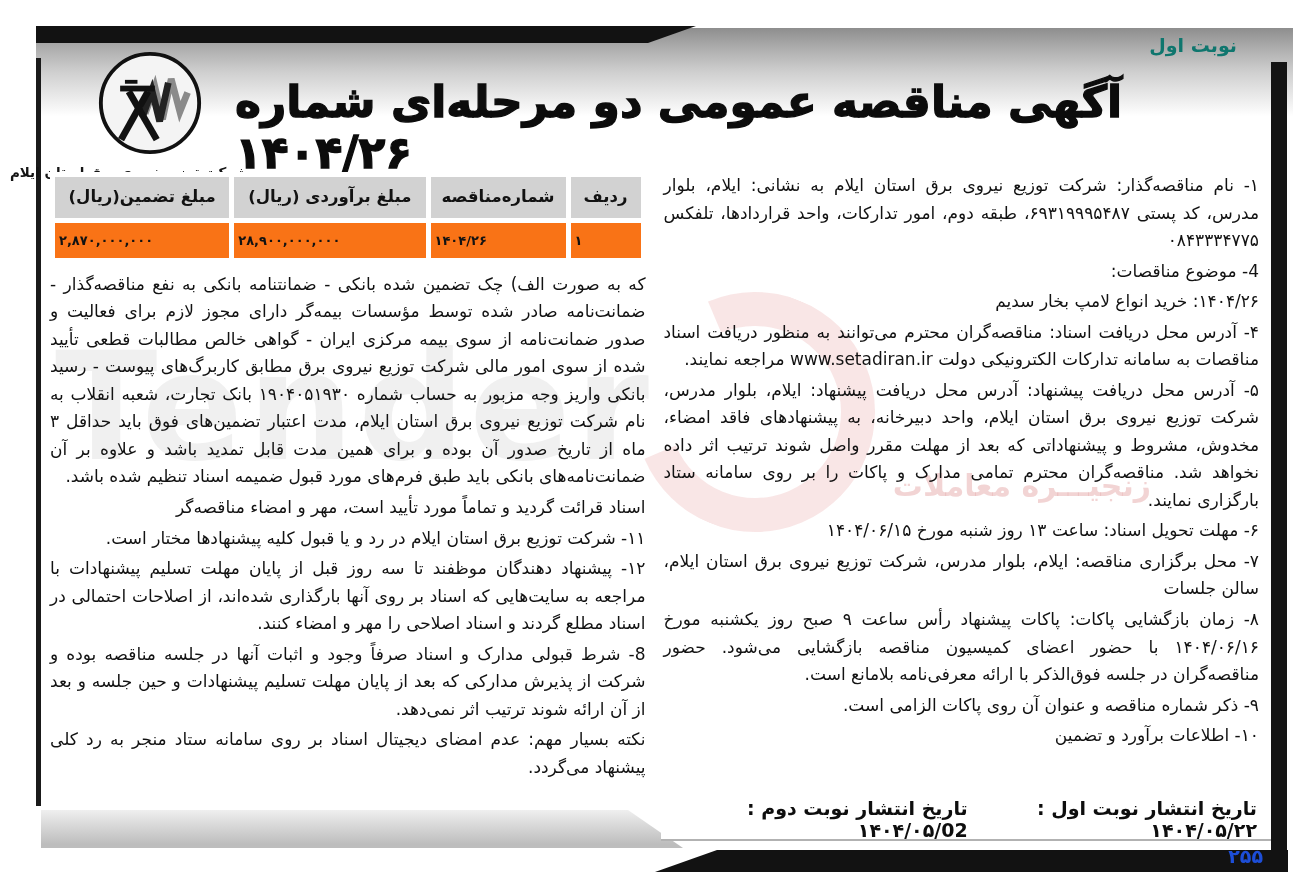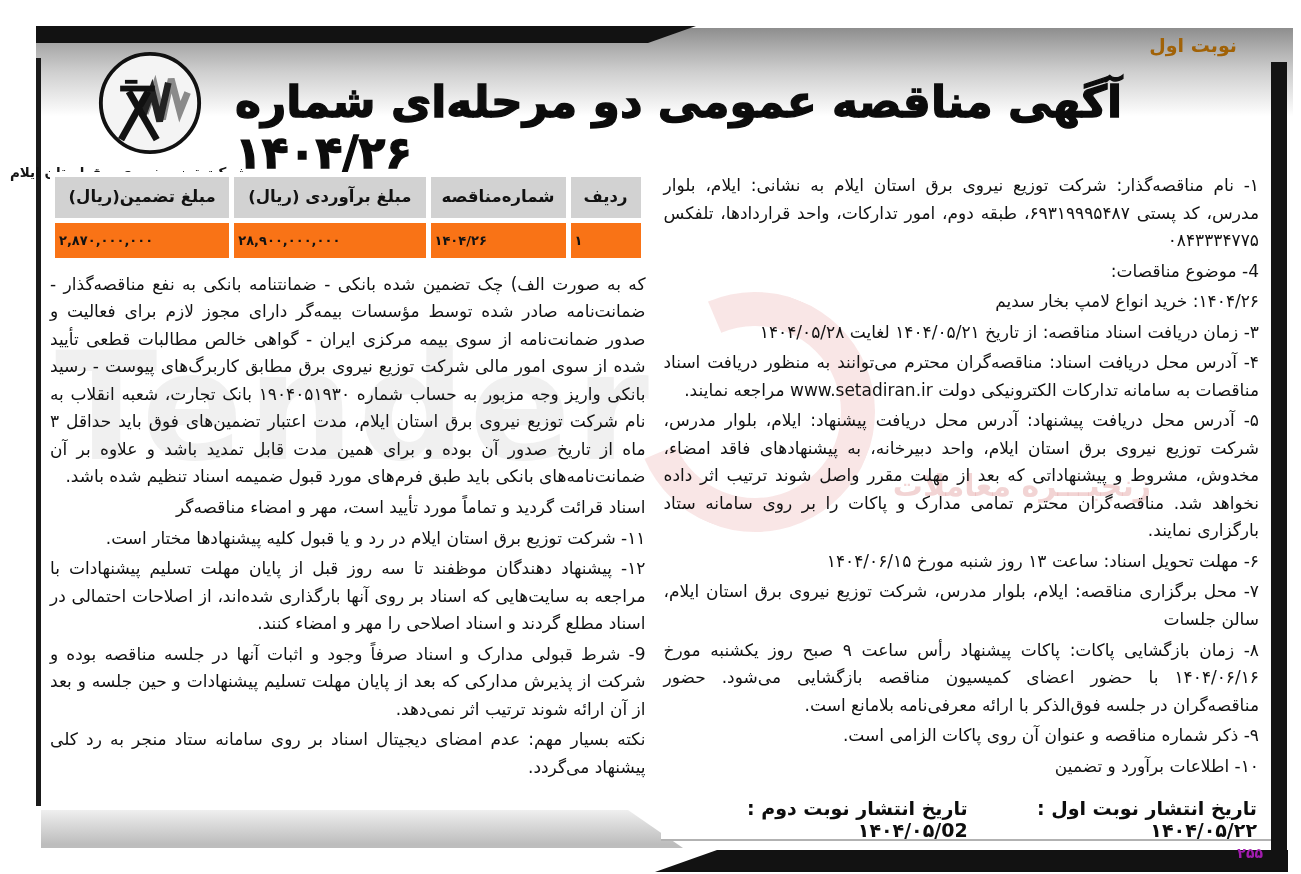--- a/index.html
+++ b/index.html
@@ -37,21 +37,21 @@
   }
   .bar-bottom-black {
     position: absolute; left: 655px; right: 13px; top: 850px; height: 22px;
     background: #121212;
     clip-path: polygon(62px 0, 100% 0, 100% 100%, 0 100%);
   }
 
   
   .notice-round {
     position: absolute; top: 34px; right: 64px; direction: rtl;
-    font-size: 19px; font-weight: bold; color: #a16207;
+    font-size: 19px; font-weight: bold; color: #0f766e;
   }
   .logo-wrap { position: absolute; left: 52px; top: 50px; width: 196px; text-align: center; }
   .logo-wrap svg { width: 106px; height: 106px; }
   .logo-caption {
     margin-top: 4px; direction: rtl; font-size: 13.5px; font-weight: bold; color: #151515;
     white-space: nowrap;
   }
   .main-title {
     position: absolute; left: 235px; right: 115px; top: 76px;
     direction: rtl; text-align: left;
@@ -82,21 +82,21 @@
   col.c-no { width: 135px; }
 
   
   .dates-strip {
     position: absolute; right: 30px; top: 799px; width: 610px; height: 42px;
     background: #ffffff; border-bottom: 2px solid #b2b2b2;
     display: flex; direction: rtl; align-items: center; justify-content: space-between;
     padding: 0 14px; font-size: 19px; font-weight: bold; color: #0e0e0e;
   }
   .page-num {
-    position: absolute; right: 38px; top: 845px; font-size: 14px; font-weight: bold; color: #a21caf;
+    position: absolute; right: 38px; top: 845px; font-size: 19px; font-weight: bold; color: #1d4ed8;
   }
 
   
   .wm-tender {
     position: absolute; left: 55px; top: 320px; font-size: 150px; font-weight: bold;
     color: rgba(110, 110, 110, 0.10); letter-spacing: 4px; pointer-events: none;
   }
   .wm-fa {
     position: absolute; right: 150px; top: 468px; direction: rtl;
     font-size: 30px; font-weight: bold; letter-spacing: 2px;
@@ -141,21 +141,20 @@
   </div>
 
   <h1 class="main-title">آگهی مناقصه عمومی دو مرحله‌ای شماره ۱۴۰۴/۲۶</h1>
 
   <div class="content">
 
     <div class="col">
       <div class="para">۱- نام مناقصه‌گذار: شرکت توزیع نیروی برق استان ایلام به نشانی: ایلام، بلوار مدرس، کد پستی ۶۹۳۱۹۹۹۵۴۸۷، طبقه دوم، امور تدارکات، واحد قراردادها، تلفکس ۰۸۴۳۳۳۴۷۷۵</div>
       <div class="para">4- موضوع مناقصات:</div>
       <div class="para">۱۴۰۴/۲۶: خرید انواع لامپ بخار سدیم</div>
-      <div class="para">۳- زمان دریافت اسناد مناقصه: از تاریخ ۱۴۰۴/۰۵/۲۱ لغایت ۱۴۰۴/۰۵/۲۸</div>
       <div class="para">۴- آدرس محل دریافت اسناد: مناقصه‌گران محترم می‌توانند به منظور دریافت اسناد مناقصات به سامانه تدارکات الکترونیکی دولت www.setadiran.ir مراجعه نمایند.</div>
       <div class="para">۵- آدرس محل دریافت پیشنهاد: آدرس محل دریافت پیشنهاد: ایلام، بلوار مدرس، شرکت توزیع نیروی برق استان ایلام، واحد دبیرخانه، به پیشنهادهای فاقد امضاء، مخدوش، مشروط و پیشنهاداتی که بعد از مهلت مقرر واصل شوند ترتیب اثر داده نخواهد شد. مناقصه‌گران محترم تمامی مدارک و پاکات را بر روی سامانه ستاد بارگزاری نمایند.</div>
       <div class="para">۶- مهلت تحویل اسناد: ساعت ۱۳ روز شنبه مورخ ۱۴۰۴/۰۶/۱۵</div>
       <div class="para">۷- محل برگزاری مناقصه: ایلام، بلوار مدرس، شرکت توزیع نیروی برق استان ایلام، سالن جلسات</div>
       <div class="para">۸- زمان بازگشایی پاکات: پاکات پیشنهاد رأس ساعت ۹ صبح روز یکشنبه مورخ ۱۴۰۴/۰۶/۱۶ با حضور اعضای کمیسیون مناقصه بازگشایی می‌شود. حضور مناقصه‌گران در جلسه فوق‌الذکر با ارائه معرفی‌نامه بلامانع است.</div>
       <div class="para">۹- ذکر شماره مناقصه و عنوان آن روی پاکات الزامی است.</div>
       <div class="para">۱۰- اطلاعات برآورد و تضمین</div>
     </div>
 
     <div class="col">
@@ -181,21 +180,21 @@
             <td>۲۸,۹۰۰,۰۰۰,۰۰۰</td>
             <td>۲,۸۷۰,۰۰۰,۰۰۰</td>
           </tr>
         </tbody>
       </table>
 
       <div class="para">که به صورت الف) چک تضمین شده بانکی - ضمانتنامه بانکی به نفع مناقصه‌گذار - ضمانت‌نامه صادر شده توسط مؤسسات بیمه‌گر دارای مجوز لازم برای فعالیت و صدور ضمانت‌نامه از سوی بیمه مرکزی ایران - گواهی خالص مطالبات قطعی تأیید شده از سوی امور مالی شرکت توزیع نیروی برق مطابق کاربرگ‌های پیوست - رسید بانکی واریز وجه مزبور به حساب شماره ۱۹۰۴۰۵۱۹۳۰ بانک تجارت، شعبه انقلاب به نام شرکت توزیع نیروی برق استان ایلام، مدت اعتبار تضمین‌های فوق باید حداقل ۳ ماه از تاریخ صدور آن بوده و برای همین مدت قابل تمدید باشد و علاوه بر آن ضمانت‌نامه‌های بانکی باید طبق فرم‌های مورد قبول ضمیمه اسناد تنظیم شده باشد.</div>
       <div class="para">اسناد قرائت گردید و تماماً مورد تأیید است، مهر و امضاء مناقصه‌گر</div>
       <div class="para">۱۱- شرکت توزیع برق استان ایلام در رد و یا قبول کلیه پیشنهادها مختار است.</div>
       <div class="para">۱۲- پیشنهاد دهندگان موظفند تا سه روز قبل از پایان مهلت تسلیم پیشنهادات با مراجعه به سایت‌هایی که اسناد بر روی آنها بارگذاری شده‌اند، از اصلاحات احتمالی در اسناد مطلع گردند و اسناد اصلاحی را مهر و امضاء کنند.</div>
-      <div class="para">9- شرط قبولی مدارک و اسناد صرفاً وجود و اثبات آنها در جلسه مناقصه بوده و شرکت از پذیرش مدارکی که بعد از پایان مهلت تسلیم پیشنهادات و حین جلسه و بعد از آن ارائه شوند ترتیب اثر نمی‌دهد.</div>
+      <div class="para">8- شرط قبولی مدارک و اسناد صرفاً وجود و اثبات آنها در جلسه مناقصه بوده و شرکت از پذیرش مدارکی که بعد از پایان مهلت تسلیم پیشنهادات و حین جلسه و بعد از آن ارائه شوند ترتیب اثر نمی‌دهد.</div>
       <div class="para">نکته بسیار مهم: عدم امضای دیجیتال اسناد بر روی سامانه ستاد منجر به رد کلی پیشنهاد می‌گردد.</div>
     </div>
 
   </div>
 
   <div class="dates-strip">
     <span>تاریخ انتشار نوبت اول : ۱۴۰۴/۰۵/۲۲</span>
     <span>تاریخ انتشار نوبت دوم : ۱۴۰۴/۰۵/02</span>
   </div>
   <div class="page-num">۲۵۵</div>

